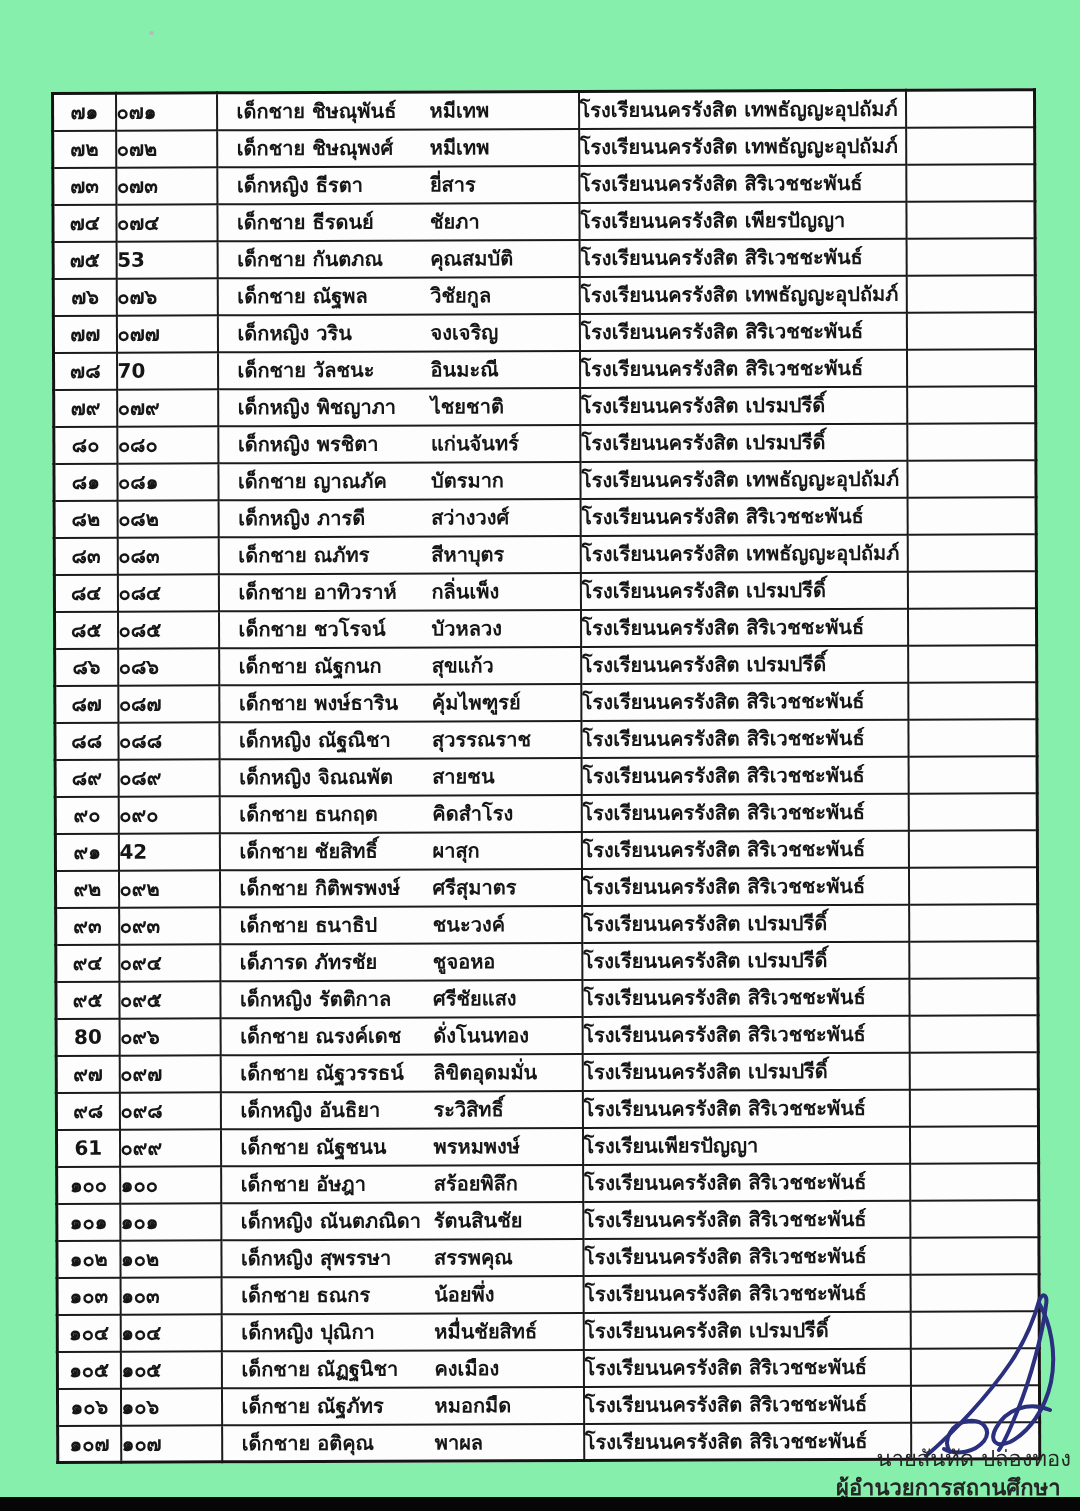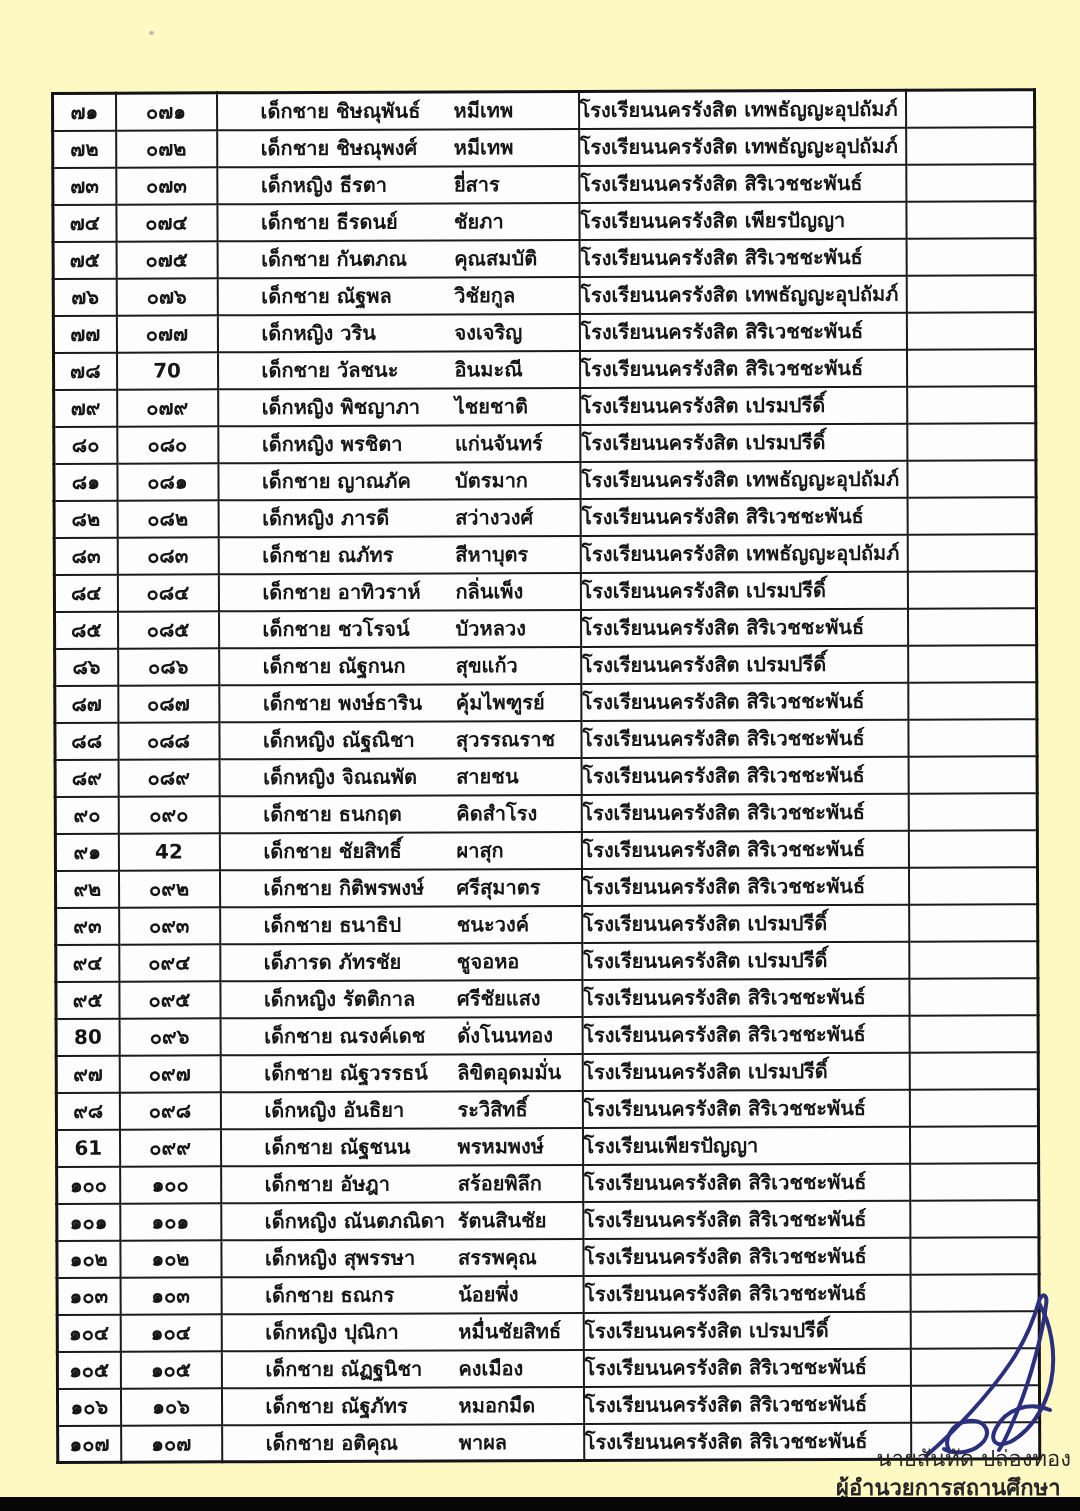--- a/index.html
+++ b/index.html
@@ -1,19 +1,19 @@
 <!DOCTYPE html>
 <html lang="th"><head>
 <meta charset="utf-8">
 <style>
   html,body{margin:0;padding:0;background:#ffffff;}
   .page{
     position:relative;
     width:1080px;height:1511px;
-    background:#fef9c3;
+    background:#86efac;
     overflow:hidden;
     font-family:"DejaVu Sans",sans-serif;
     color:#161616;
   }
   
   .doc-table{
     position:absolute;left:51px;top:92px;
     border-collapse:collapse;
     table-layout:fixed;
     transform:rotate(-0.22deg);
@@ -27,24 +27,24 @@
     padding:0;
     vertical-align:middle;
     box-sizing:border-box;
     font-weight:600;
     font-size:20px;
     line-height:1.2;
     white-space:nowrap;
     overflow:hidden;
   }
   .c-no{text-align:center;font-size:19px;}
-  .c-code{text-align:center;font-size:19px;}
+  .c-code{font-size:19px;}
   .c-name{padding-left:0;}
   .c-name .cellflex{display:flex;align-items:center;}
-  .fname{display:inline-block;width:212px;padding-left:19px;box-sizing:border-box;margin-left:24px;}
+  .fname{display:inline-block;width:212px;padding-left:19px;box-sizing:border-box;}
   .lname{display:inline-block;}
   .c-school{padding-left:4px;}
   .c-note{background:transparent;}
   
   .signature-svg{position:absolute;left:898px;top:1290px;width:178px;height:172px;}
   .sign-name{
     position:absolute;left:843px;top:1441px;width:228px;
     text-align:right;font-size:22px;font-weight:400;color:#262626;
   }
   .sign-title{
@@ -114,21 +114,21 @@
         <span class="cellflex">
           <span class="fname">เด็กชาย ธีรดนย์</span>
           <span class="lname">ชัยภา</span>
         </span>
       </td>
       <td class="c-school">โรงเรียนนครรังสิต เพียรปัญญา</td>
       <td class="c-note"></td>
     </tr>
         <tr>
       <td class="c-no">๗๕</td>
-      <td class="c-code">๐๗๕</td>
+      <td class="c-code">53</td>
       <td class="c-name">
         <span class="cellflex">
           <span class="fname">เด็กชาย กันตภณ</span>
           <span class="lname">คุณสมบัติ</span>
         </span>
       </td>
       <td class="c-school">โรงเรียนนครรังสิต สิริเวชชะพันธ์</td>
       <td class="c-note"></td>
     </tr>
         <tr>

